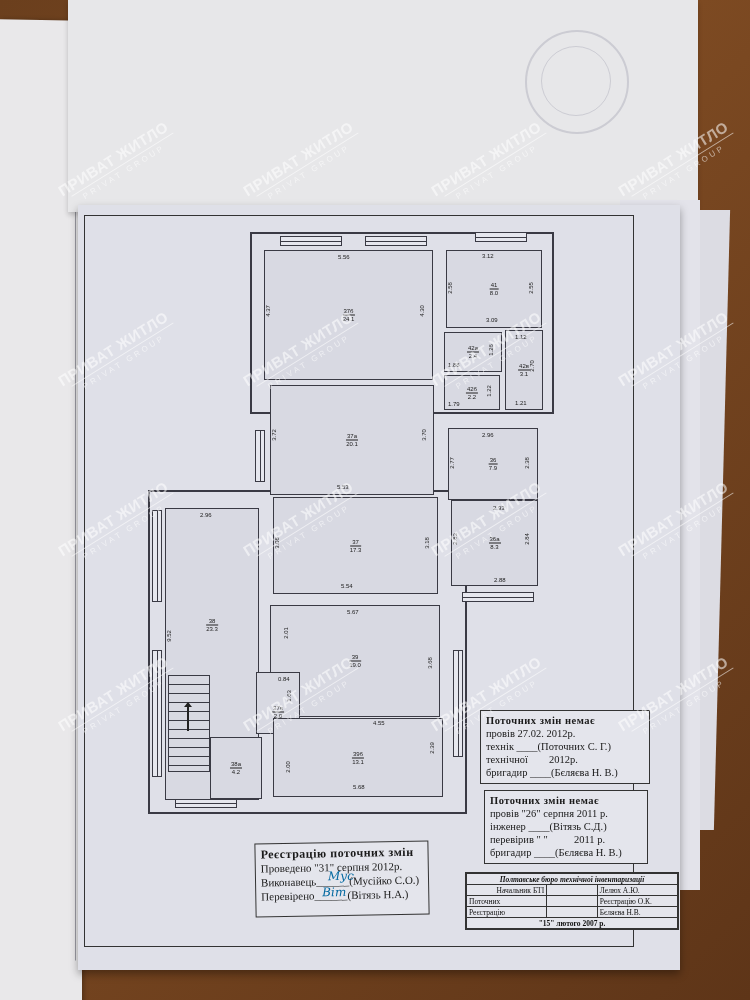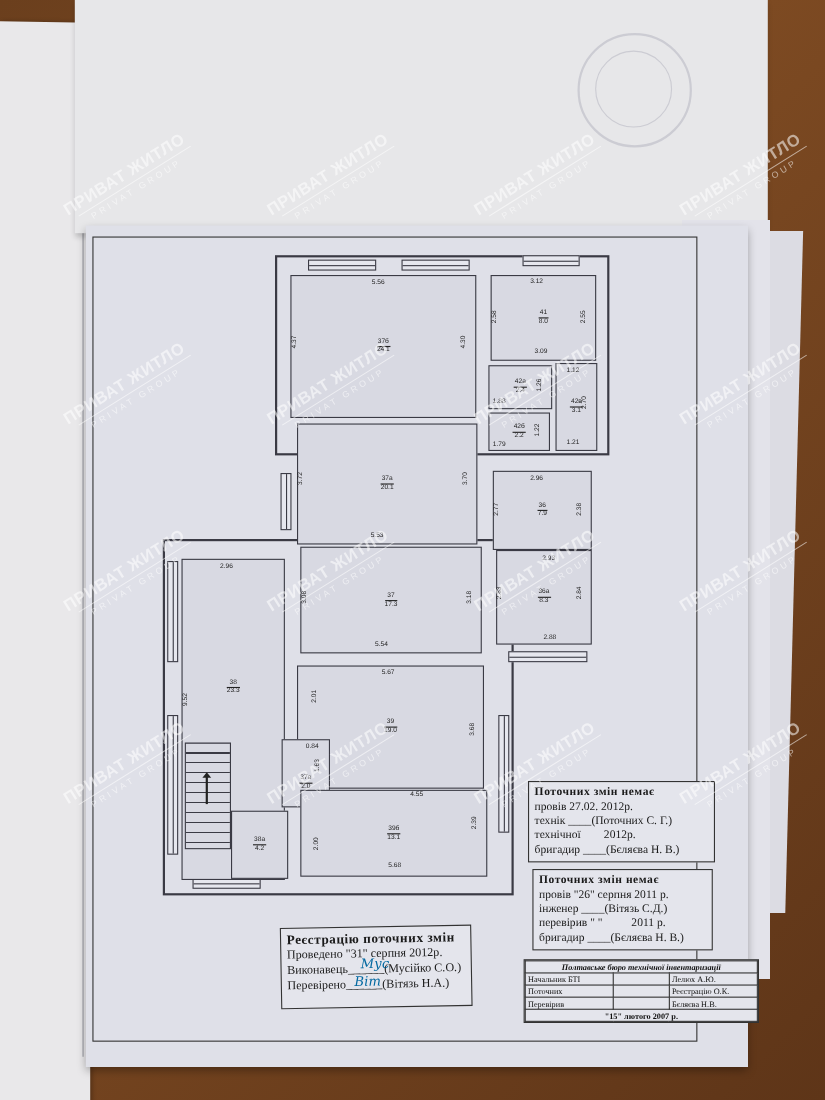--- a/index.html
+++ b/index.html
@@ -42,21 +42,21 @@
   .stair .arrow{position:absolute;left:18px;top:30px;width:1.5px;height:25px;background:#222;}
   .stair .arrow::before{content:"";position:absolute;left:-3px;top:-4px;border-left:4px solid transparent;border-right:4px solid transparent;border-bottom:5px solid #222;}
   
   .note{position:absolute;border:1.5px solid #333;background:#e4e5ec;padding:3px 5px;
     font-size:10.5px;line-height:13px;color:#1a1a1a;}
   .note .title{font-weight:bold;letter-spacing:.5px;}
   #registry .title{font-size:12px;}
   #registry{font-size:11px;line-height:14px;}
   .sig{color:#0369a1;font-family:"DejaVu Serif",serif;font-style:italic;}
   
-  #title-block{left:476px;top:872px;width:212px;height:56px;border:1.5px solid #333;background:#e4e5ec;
+  #title-block{left:465px;top:872px;width:212px;height:56px;border:1.5px solid #333;background:#e4e5ec;
     font-size:7.5px;color:#111;}
   #title-block table{border-collapse:collapse;width:100%;height:100%;}
   #title-block td{border:1px solid #333;padding:0 2px;line-height:9px;}
   #title-block .hdr{font-style:italic;font-weight:bold;text-align:center;}
   #title-block .date{text-align:center;font-weight:bold;}
   
   .wm{position:absolute;color:rgba(255,255,255,.55);font-family:"Liberation Sans",sans-serif;
     transform:rotate(-32deg);transform-origin:left top;pointer-events:none;text-align:left;}
   .wm .a{font-size:15px;font-weight:bold;letter-spacing:.5px;display:block;}
   .wm .line{display:block;height:1px;background:rgba(255,255,255,.55);width:120px;margin:1px 0 2px 8px;}
@@ -215,31 +215,31 @@
   <span class="sig abs" style="left:66px;top:42px;font-size:12px;">Віт</span>
 </div>
 
 <div id="title-block" class="abs">
   <table>
     <tbody>
         <tr>
           <td colspan="3" class="hdr">Полтавське бюро технічної інвентаризації</td>
         </tr>
     <tr>
-      <td style="width:38%;">Начальник БТІ</td>
+      <td style="width:38%;text-align:right;">Начальник БТІ</td>
       <td style="width:24%;"></td>
       <td>Лелюх А.Ю.</td>
     </tr>
     <tr>
       <td>Поточних</td>
       <td></td>
       <td>Реєстрацію О.К.</td>
     </tr>
     <tr>
-      <td>Перевірив</td>
+      <td>Реєстрацію</td>
       <td></td>
       <td>Бєляєва Н.В.</td>
     </tr>
     <tr>
           <td colspan="3" class="date">"15" лютого 2007 р.</td>
         </tr>
   </tbody>
     </table>
 </div>
 

